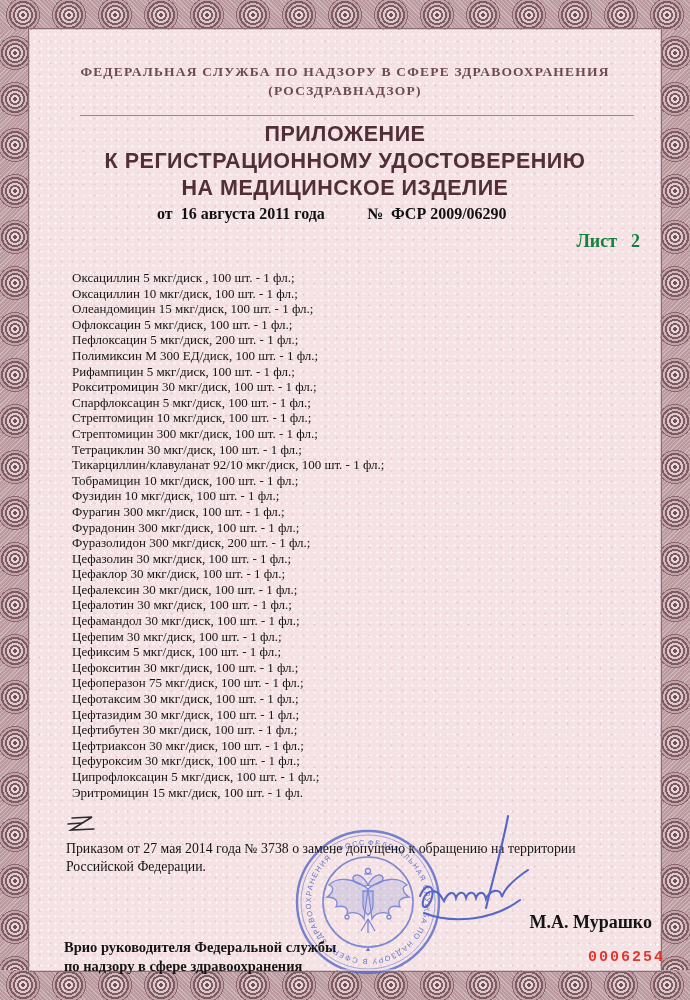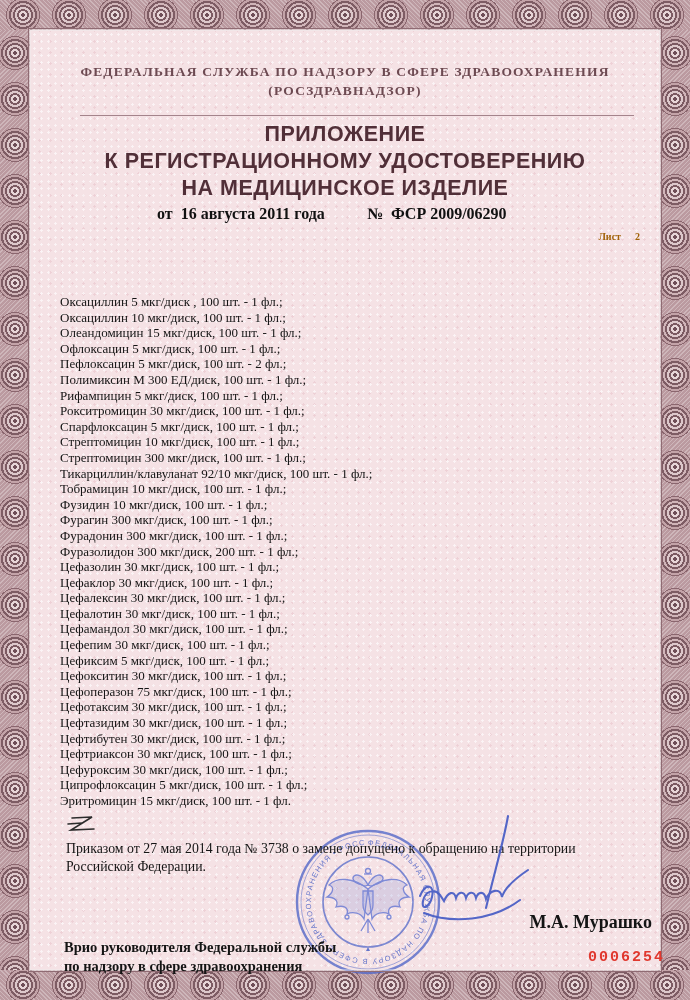--- a/index.html
+++ b/index.html
@@ -23,23 +23,23 @@
   .paper{position:absolute;inset:31px;background-color:#f5e2e5;
     background-image:
       radial-gradient(rgba(255,255,255,.6) 1px,rgba(0,0,0,0) 1.3px),
       radial-gradient(rgba(226,178,188,.35) 1px,rgba(0,0,0,0) 1.3px);
     background-size:7px 7px,11px 11px;background-position:0 0,3px 5px;}
   .abs{position:absolute;}
   .issuer{left:0;right:0;text-align:center;color:#6d4a52;font-size:13.5px;letter-spacing:1.2px;font-weight:bold;font-family:"Liberation Serif",serif;}
   .divider{left:80px;right:56px;top:115px;height:1px;background:rgba(120,82,92,.65);}
   .title-line{left:0;right:0;text-align:center;color:#512f38;font-family:"Liberation Sans",sans-serif;font-weight:bold;font-size:21.5px;letter-spacing:.5px;}
   .date-part{top:205px;font-weight:bold;font-size:16px;white-space:pre;color:#111;}
-  .sheet{top:231px;right:50px;font-weight:bold;font-size:10px;color:#a16207;}
+  .sheet{top:231px;right:50px;font-weight:bold;font-size:18px;color:#15803d;}
   .sheet .num{margin-left:14px;}
-  .list{top:270px;left:60px;right:30px;font-size:13px;line-height:15.6px;color:#141414;margin-top:24px;}
+  .list{top:270px;left:72px;right:30px;font-size:13px;line-height:15.6px;color:#141414;}
   .list-line{white-space:nowrap;}
   .z-mark{left:66px;top:814px;}
   .amendment{top:840px;left:66px;width:572px;font-size:13.8px;line-height:17.6px;color:#141414;z-index:4;}
   .signer{top:895px;left:64px;font-weight:bold;font-size:14.5px;line-height:19px;color:#141414;z-index:4;margin-top:43px;}
   .signer-name{top:912px;right:38px;font-weight:bold;font-size:18px;color:#141414;z-index:4;}
   .serial{top:941px;left:588px;font-family:"Liberation Mono",monospace;font-weight:bold;font-size:15px;letter-spacing:2px;color:#e0382e;z-index:4;margin-top:8px;}
   .stamp{left:293px;top:827px;z-index:2;opacity:.92;}
   .signature{left:390px;top:800px;z-index:5;}
 </style>
 </head>
@@ -66,27 +66,28 @@
 
   <div class="abs sheet">
     <span>Лист</span><span class="num">2</span>
   </div>
 
   <div class="abs list">
       <div class="list-line">Оксациллин 5 мкг/диск , 100 шт. - 1 фл.;</div>
       <div class="list-line">Оксациллин 10 мкг/диск, 100 шт. - 1 фл.;</div>
       <div class="list-line">Олеандомицин 15 мкг/диск, 100 шт. - 1 фл.;</div>
       <div class="list-line">Офлоксацин 5 мкг/диск, 100 шт. - 1 фл.;</div>
-      <div class="list-line">Пефлоксацин 5 мкг/диск, 100 шт. - 2 фл.;</div>
+      <div class="list-line">Пефлоксацин 5 мкг/диск, 200 шт. - 1 фл.;</div>
       <div class="list-line">Полимиксин М 300 ЕД/диск, 100 шт. - 1 фл.;</div>
       <div class="list-line">Рифампицин 5 мкг/диск, 100 шт. - 1 фл.;</div>
       <div class="list-line">Рокситромицин 30 мкг/диск, 100 шт. - 1 фл.;</div>
       <div class="list-line">Спарфлоксацин 5 мкг/диск, 100 шт. - 1 фл.;</div>
       <div class="list-line">Стрептомицин 10 мкг/диск, 100 шт. - 1 фл.;</div>
       <div class="list-line">Стрептомицин 300 мкг/диск, 100 шт. - 1 фл.;</div>
+      <div class="list-line">Тетрациклин 30 мкг/диск, 100 шт. - 1 фл.;</div>
       <div class="list-line">Тикарциллин/клавуланат 92/10 мкг/диск, 100 шт. - 1 фл.;</div>
       <div class="list-line">Тобрамицин 10 мкг/диск, 100 шт. - 1 фл.;</div>
       <div class="list-line">Фузидин 10 мкг/диск, 100 шт. - 1 фл.;</div>
       <div class="list-line">Фурагин 300 мкг/диск, 100 шт. - 1 фл.;</div>
       <div class="list-line">Фурадонин 300 мкг/диск, 100 шт. - 1 фл.;</div>
       <div class="list-line">Фуразолидон 300 мкг/диск, 200 шт. - 1 фл.;</div>
       <div class="list-line">Цефазолин 30 мкг/диск, 100 шт. - 1 фл.;</div>
       <div class="list-line">Цефаклор 30 мкг/диск, 100 шт. - 1 фл.;</div>
       <div class="list-line">Цефалексин 30 мкг/диск, 100 шт. - 1 фл.;</div>
       <div class="list-line">Цефалотин 30 мкг/диск, 100 шт. - 1 фл.;</div>

